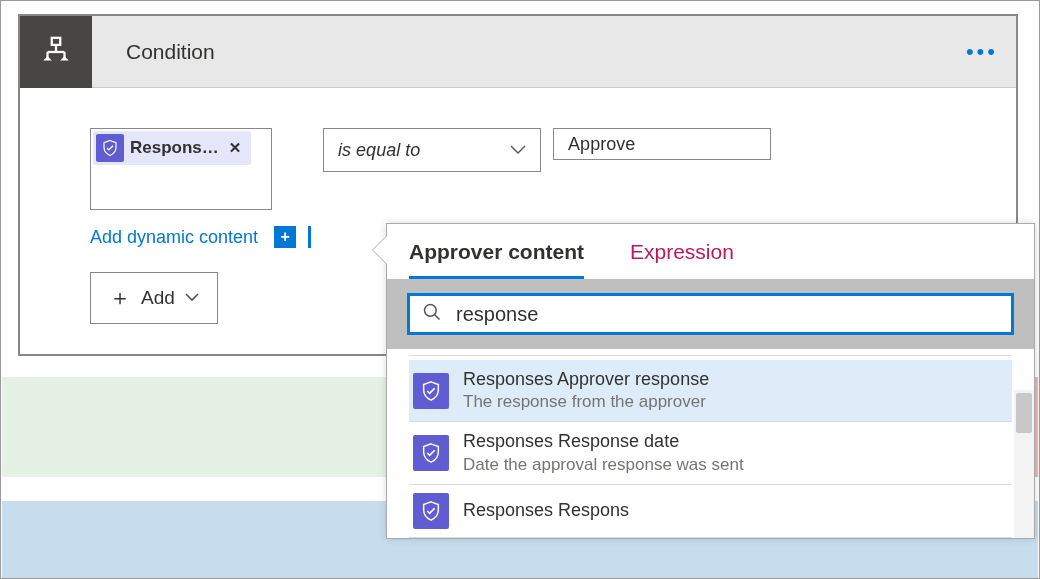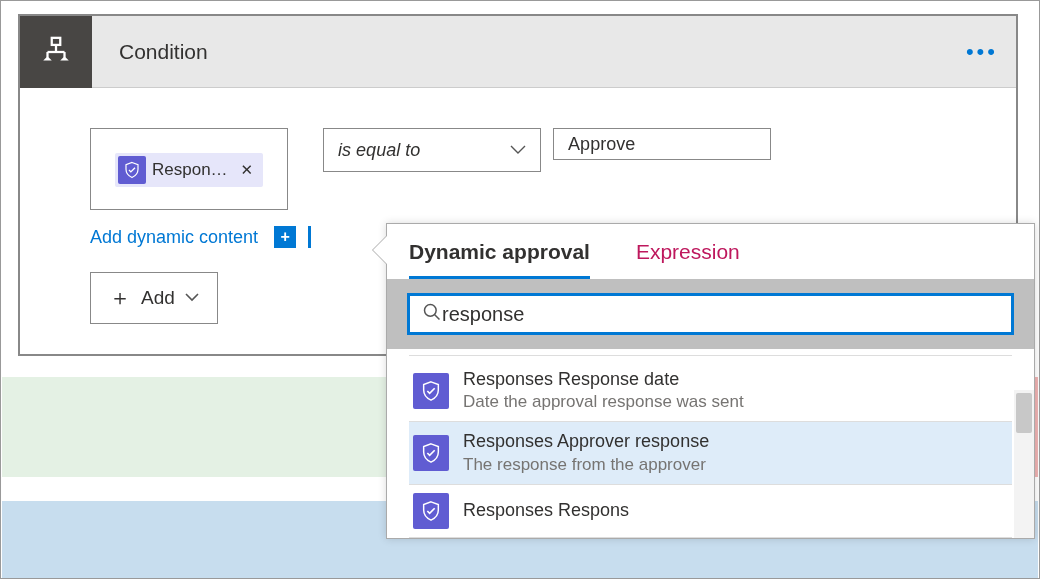--- a/index.html
+++ b/index.html
@@ -32,21 +32,21 @@
       width: 72px;
       height: 72px;
       background: #484644;
       display: flex;
       align-items: center;
       justify-content: center;
     }
     .card-title {
       font-size: 21px;
       color: #323130;
-      margin-left: 27px;
+      margin-left: 34px;
       font-weight: 400;
     }
     .card-menu {
       position: absolute;
       right: 18px;
       top: 50%;
       transform: translateY(-50%);
       color: #0078d4;
       font-size: 22px;
       letter-spacing: 3px;
@@ -54,25 +54,26 @@
     }
     .card-body {
       padding: 40px 22px 30px 70px;
     }
     .cond-row {
       display: flex;
       gap: 12px;
       align-items: flex-start;
     }
     .field-token-box {
-      width: 198px;
+      width: 182px;
       border: 1px solid #888;
-      padding: 24px;
+      padding: 2px;
       background: #fff;
       min-height: 44px;
+      font-weight: bold;
     }
     .token-chip {
       display: inline-flex;
       align-items: center;
       background: #e6e6fa;
       border-radius: 2px;
       padding: 3px 6px 3px 3px;
       gap: 6px;
       max-width: 100%;
     }
@@ -238,20 +239,21 @@
     .flyout-search-wrap {
       background: #bfbfbf;
       padding: 14px 20px;
     }
     .flyout-search {
       display: flex;
       align-items: center;
       background: #fff;
       border: 3px solid #0078d4;
       padding: 6px 12px;
+      gap: 14px;
     }
     .flyout-search input {
       border: none;
       outline: none;
       font-size: 20px;
       color: #323130;
       flex: 1;
       font-family: inherit;
     }
     .results {
@@ -376,65 +378,65 @@
       <input class="value-input" value="Approve" style="">
 
     </div>
   </div>
 </div>
 
 <div class="flyout">
   <div class="flyout-arrow"></div>
 
   <div class="flyout-tabs">
-    <div class="flyout-tab active">Dynamic approval</div>
+    <div class="flyout-tab active">Approver content</div>
     <div class="flyout-tab">Expression</div>
   </div>
 
   <div class="flyout-search-wrap">
     <div class="flyout-search">
       <span>
         <svg width="20" height="20" viewBox="0 0 24 24" fill="none">
           <circle cx="10" cy="10" r="7" stroke="#555" stroke-width="1.8"></circle>
           <path d="M15 15 l6 6" stroke="#555" stroke-width="1.8"></path>
         </svg>
       </span>
       <input value="response" style="">
     </div>
   </div>
 
   <div class="results">
     <div style="border-top:1px solid #ddd; margin:0 0 4px 0;"></div>
+
+    <div class="result-row selected">
+      <span class="result-icon">
+        <svg width="22" height="22" viewBox="0 0 24 24" fill="none">
+          <path d="M12 2 l8 3 v6 c0 5-3.5 9-8 11 c-4.5-2-8-6-8-11 V5 z" stroke="#fff" stroke-width="1.6" fill="none"></path>
+          <path d="M8 12 l2.5 2.5 L16 9" stroke="#fff" stroke-width="1.8" fill="none"></path>
+        </svg>
+      </span>
+      <div>
+        <div class="result-title">Responses Approver response</div>
+        <div class="result-desc">The response from the approver</div>
+      </div>
+    </div>
 
     <div class="result-row">
       <span class="result-icon">
         <svg width="22" height="22" viewBox="0 0 24 24" fill="none">
           <path d="M12 2 l8 3 v6 c0 5-3.5 9-8 11 c-4.5-2-8-6-8-11 V5 z" stroke="#fff" stroke-width="1.6" fill="none"></path>
           <path d="M8 12 l2.5 2.5 L16 9" stroke="#fff" stroke-width="1.8" fill="none"></path>
         </svg>
       </span>
       <div>
         <div class="result-title">Responses Response date</div>
         <div class="result-desc">Date the approval response was sent</div>
       </div>
     </div>
 
-    <div class="result-row selected">
-      <span class="result-icon">
-        <svg width="22" height="22" viewBox="0 0 24 24" fill="none">
-          <path d="M12 2 l8 3 v6 c0 5-3.5 9-8 11 c-4.5-2-8-6-8-11 V5 z" stroke="#fff" stroke-width="1.6" fill="none"></path>
-          <path d="M8 12 l2.5 2.5 L16 9" stroke="#fff" stroke-width="1.8" fill="none"></path>
-        </svg>
-      </span>
-      <div>
-        <div class="result-title">Responses Approver response</div>
-        <div class="result-desc">The response from the approver</div>
-      </div>
-    </div>
-
     <div class="result-row">
       <span class="result-icon">
         <svg width="22" height="22" viewBox="0 0 24 24" fill="none">
           <path d="M12 2 l8 3 v6 c0 5-3.5 9-8 11 c-4.5-2-8-6-8-11 V5 z" stroke="#fff" stroke-width="1.6" fill="none"></path>
           <path d="M8 12 l2.5 2.5 L16 9" stroke="#fff" stroke-width="1.8" fill="none"></path>
         </svg>
       </span>
       <div>
         <div class="result-title">Responses Respons</div>
       </div>

